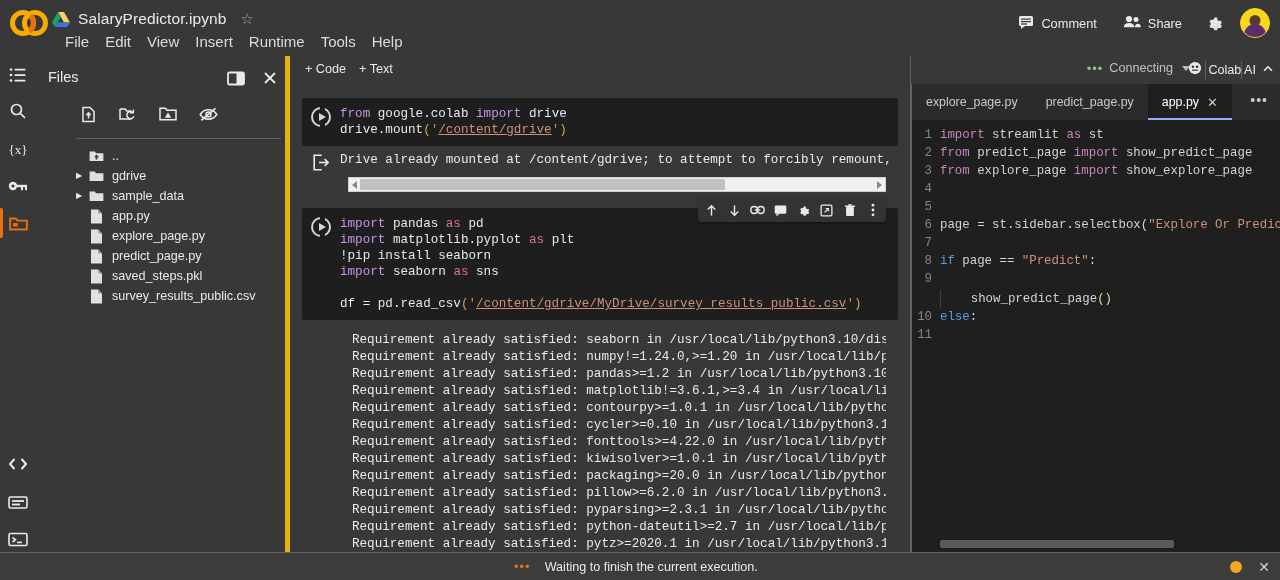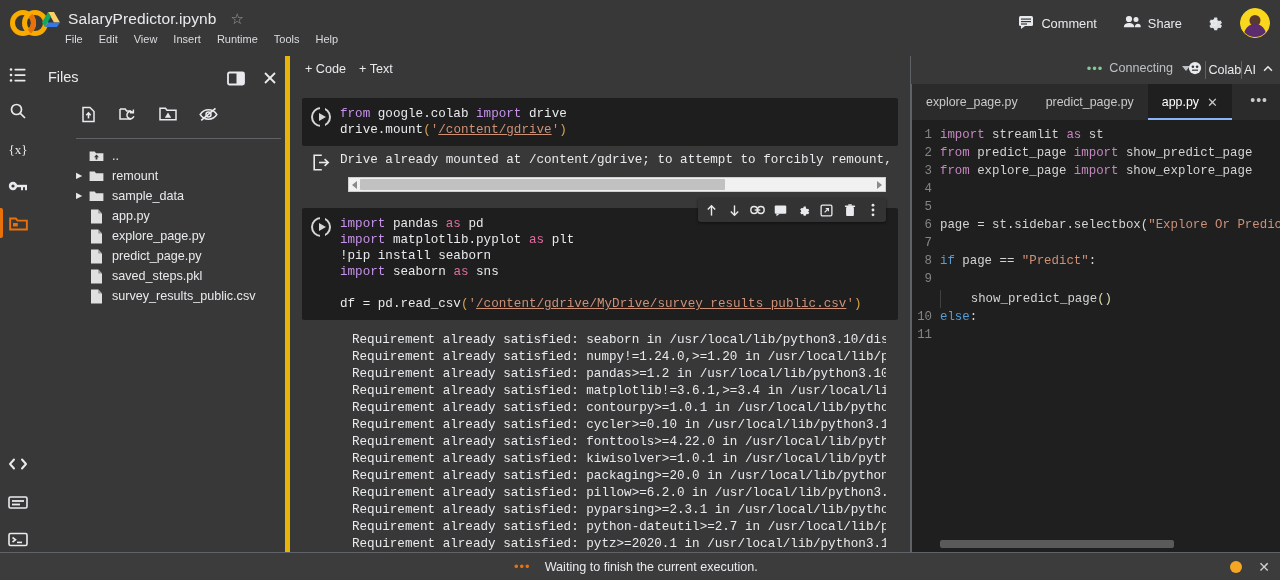--- a/index.html
+++ b/index.html
@@ -8,27 +8,27 @@
     background: #383838;
     font-family: "Liberation Sans", sans-serif;
     overflow: hidden;
     -webkit-font-smoothing: antialiased;
   }
   .app { position: relative; width: 1280px; height: 580px; background: #383838; }
 
   
   .topbar { position: absolute; left: 0; top: 0; width: 1280px; height: 56px; background: #383838; }
   .logo { position: absolute; left: 10px; top: 10px; width: 38px; height: 26px; }
-  .title-row { position: absolute; left: 42px; top: 6px; height: 26px; display: flex; align-items: center; gap: 8px; }
+  .title-row { position: absolute; left: 52px; top: 6px; height: 26px; display: flex; align-items: center; gap: 8px; }
   .drive-ico { width: 18px; height: 16px; }
   .doc-title { color: #e8eaed; font-size: 15.5px; letter-spacing: .1px; }
   .star { color: #9aa0a6; font-size: 15px; margin-left: 6px; cursor: pointer; }
   .menubar { position: absolute; left: 57px; top: 30px; display: flex; gap: 0px; }
   .menubar .mi {
-    color: #dadce0; font-size: 11px; padding: 3px 8px; border-radius: 3px; cursor: pointer;
+    color: #dadce0; font-size: 15px; padding: 3px 8px; border-radius: 3px; cursor: pointer;
   }
   .tr-actions { position: absolute; right: 10px; top: 8px; display: flex; align-items: center; gap: 14px; }
   .tr-item { display: flex; align-items: center; gap: 7px; color: #e8eaed; font-size: 12.8px; cursor: pointer; padding: 4px 6px; border-radius: 4px; }
   .avatar {
     width: 30px; height: 30px; border-radius: 50%;
     background: #f9d71c; overflow: hidden; position: relative; cursor: pointer;
     border: 1.5px solid #f9d71c;
   }
   .avatar .head { position: absolute; left: 50%; top: 6px; transform: translateX(-50%); width: 11px; height: 11px; border-radius: 50%; background: #5b3a2e; }
   .avatar .body { position: absolute; left: 50%; bottom: 0; transform: translateX(-50%); width: 22px; height: 13px; border-radius: 11px 11px 0 0; background: #5b2d6e; }
@@ -352,21 +352,21 @@
         </span>
         <span class="fname">..</span>
       </div>
       <div class="file-row">
         <span class="twisty">▶</span>
         <span class="fi">
           <svg width="15" height="14" viewBox="0 0 15 14" fill="#e0e0e0">
               <path d="M0.6 2.4h5.1l1.3 1.8H14.4V12H0.6z"></path>
             </svg>
         </span>
-        <span class="fname">remount</span>
+        <span class="fname">gdrive</span>
       </div>
       <div class="file-row">
         <span class="twisty">▶</span>
         <span class="fi">
           <svg width="15" height="14" viewBox="0 0 15 14" fill="#e0e0e0">
               <path d="M0.6 2.4h5.1l1.3 1.8H14.4V12H0.6z"></path>
             </svg>
         </span>
         <span class="fname">sample_data</span>
       </div>

